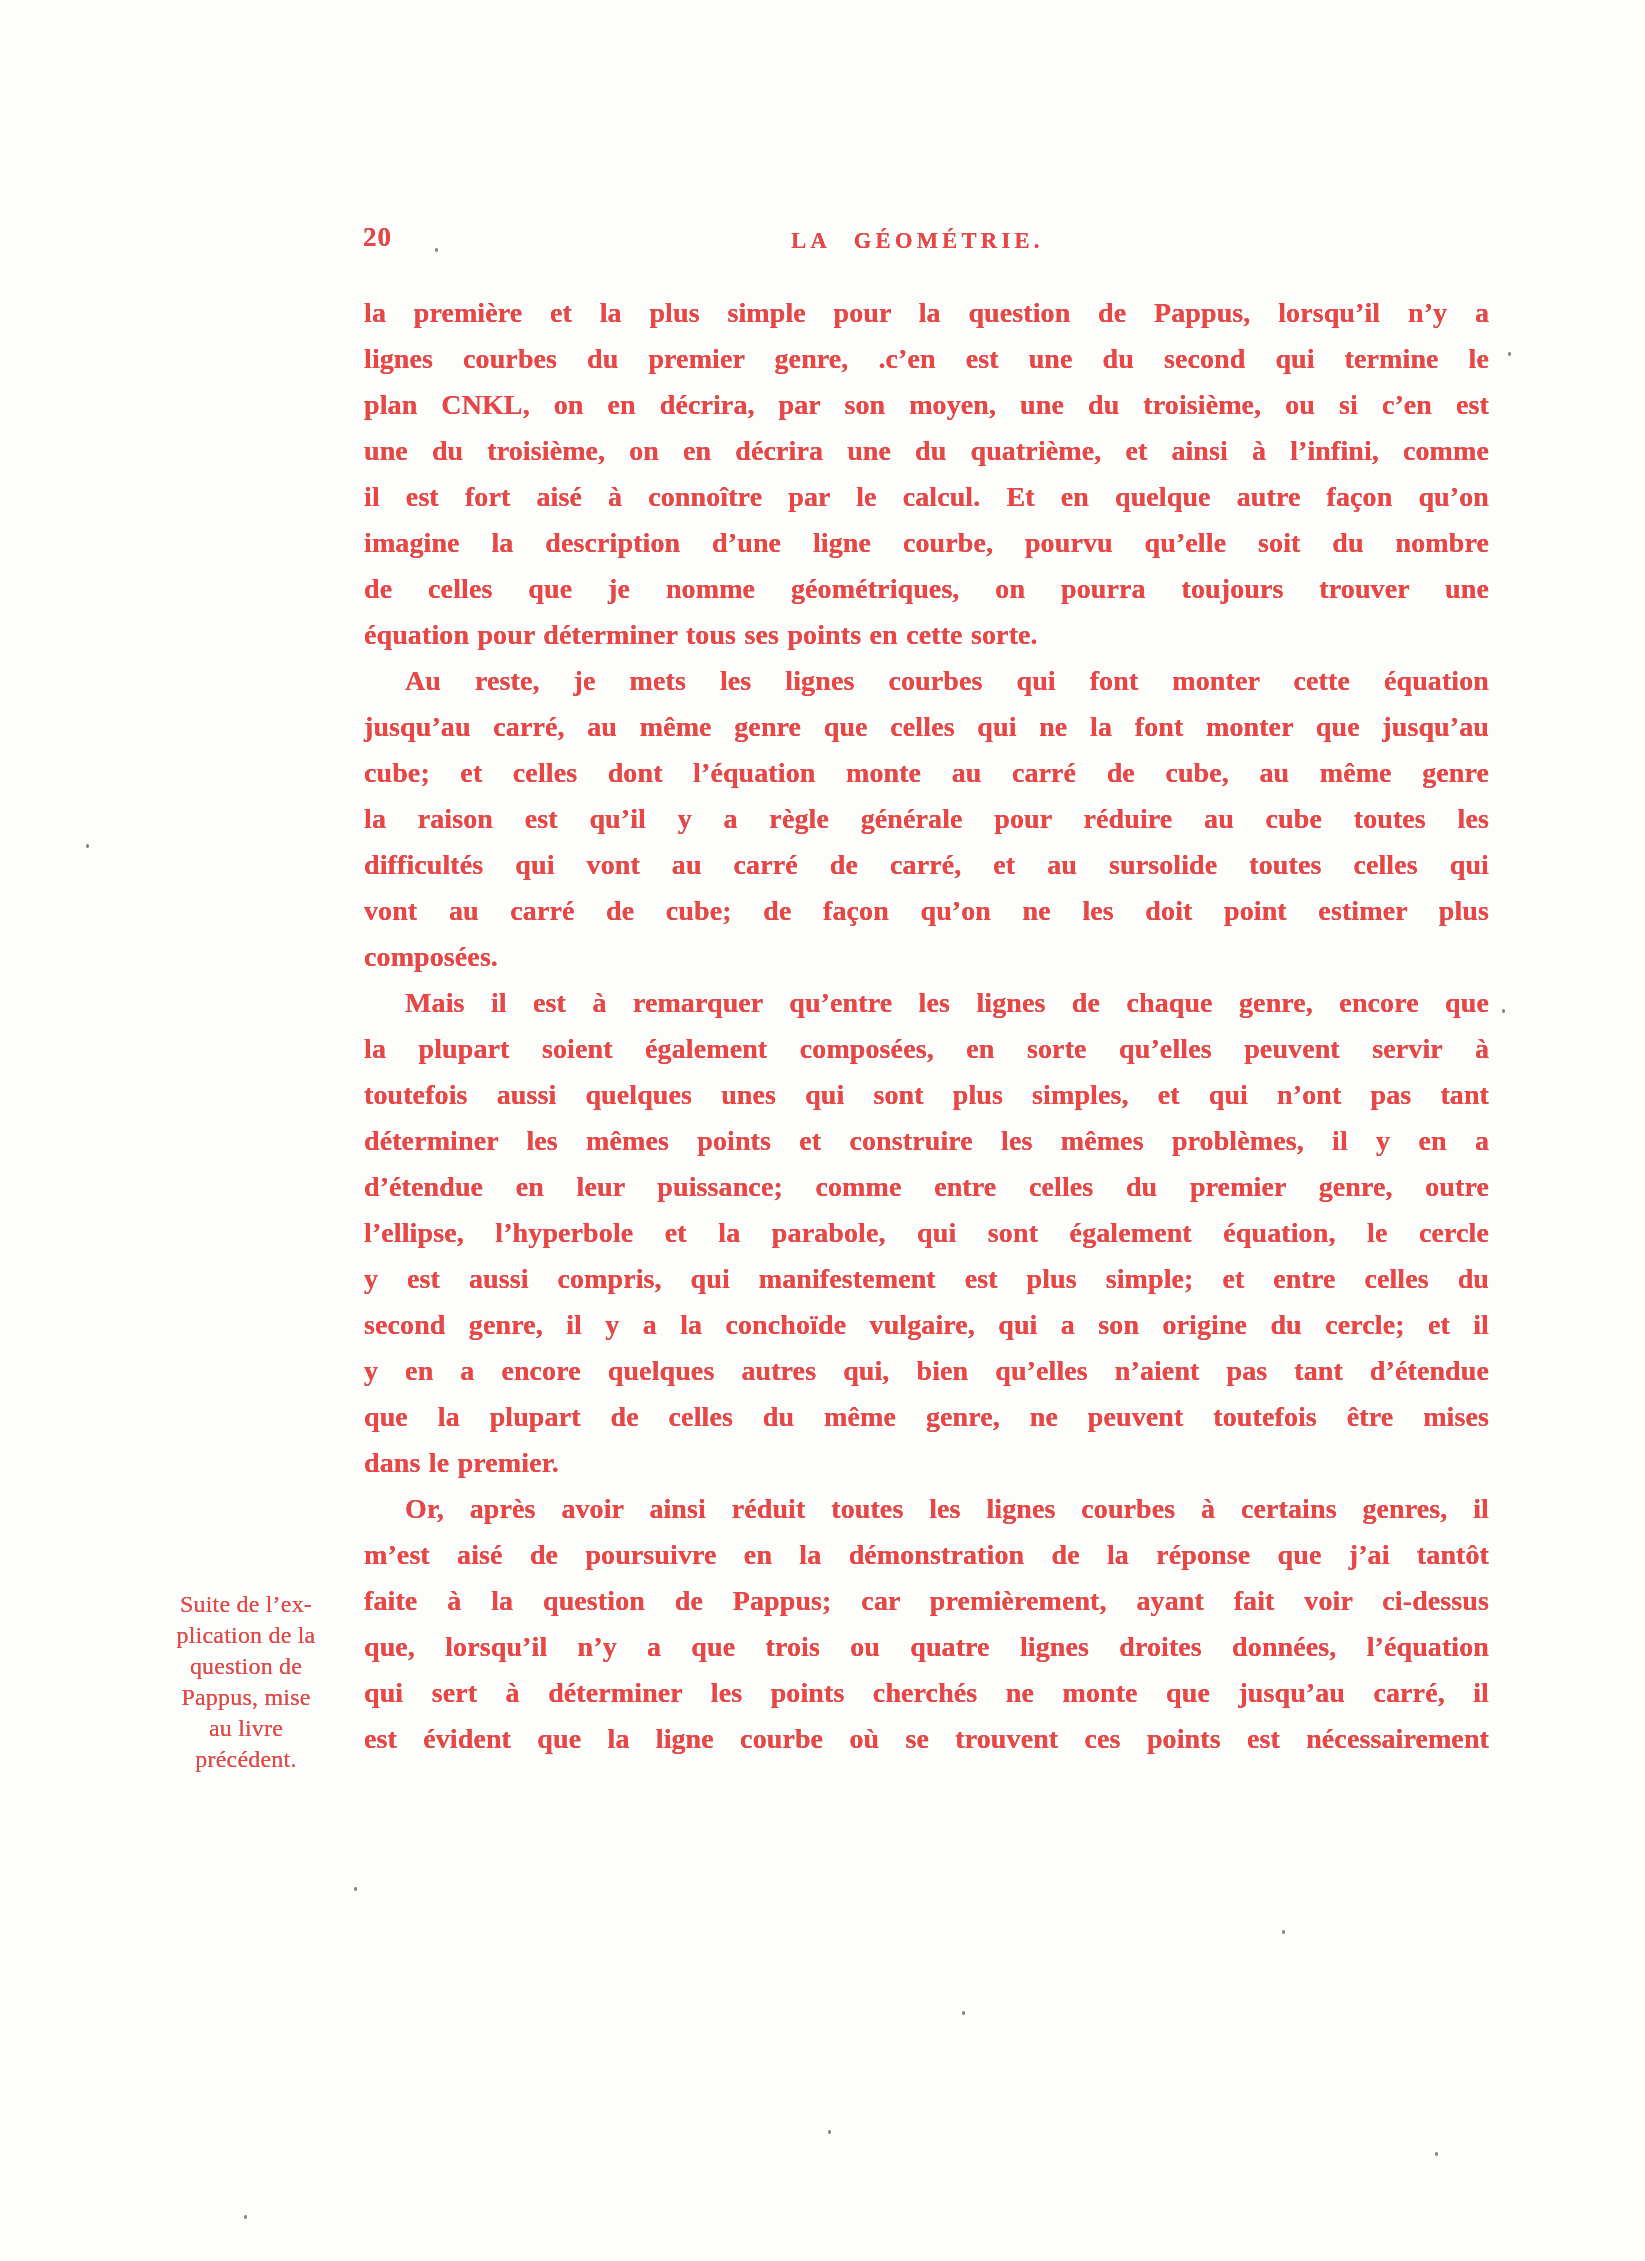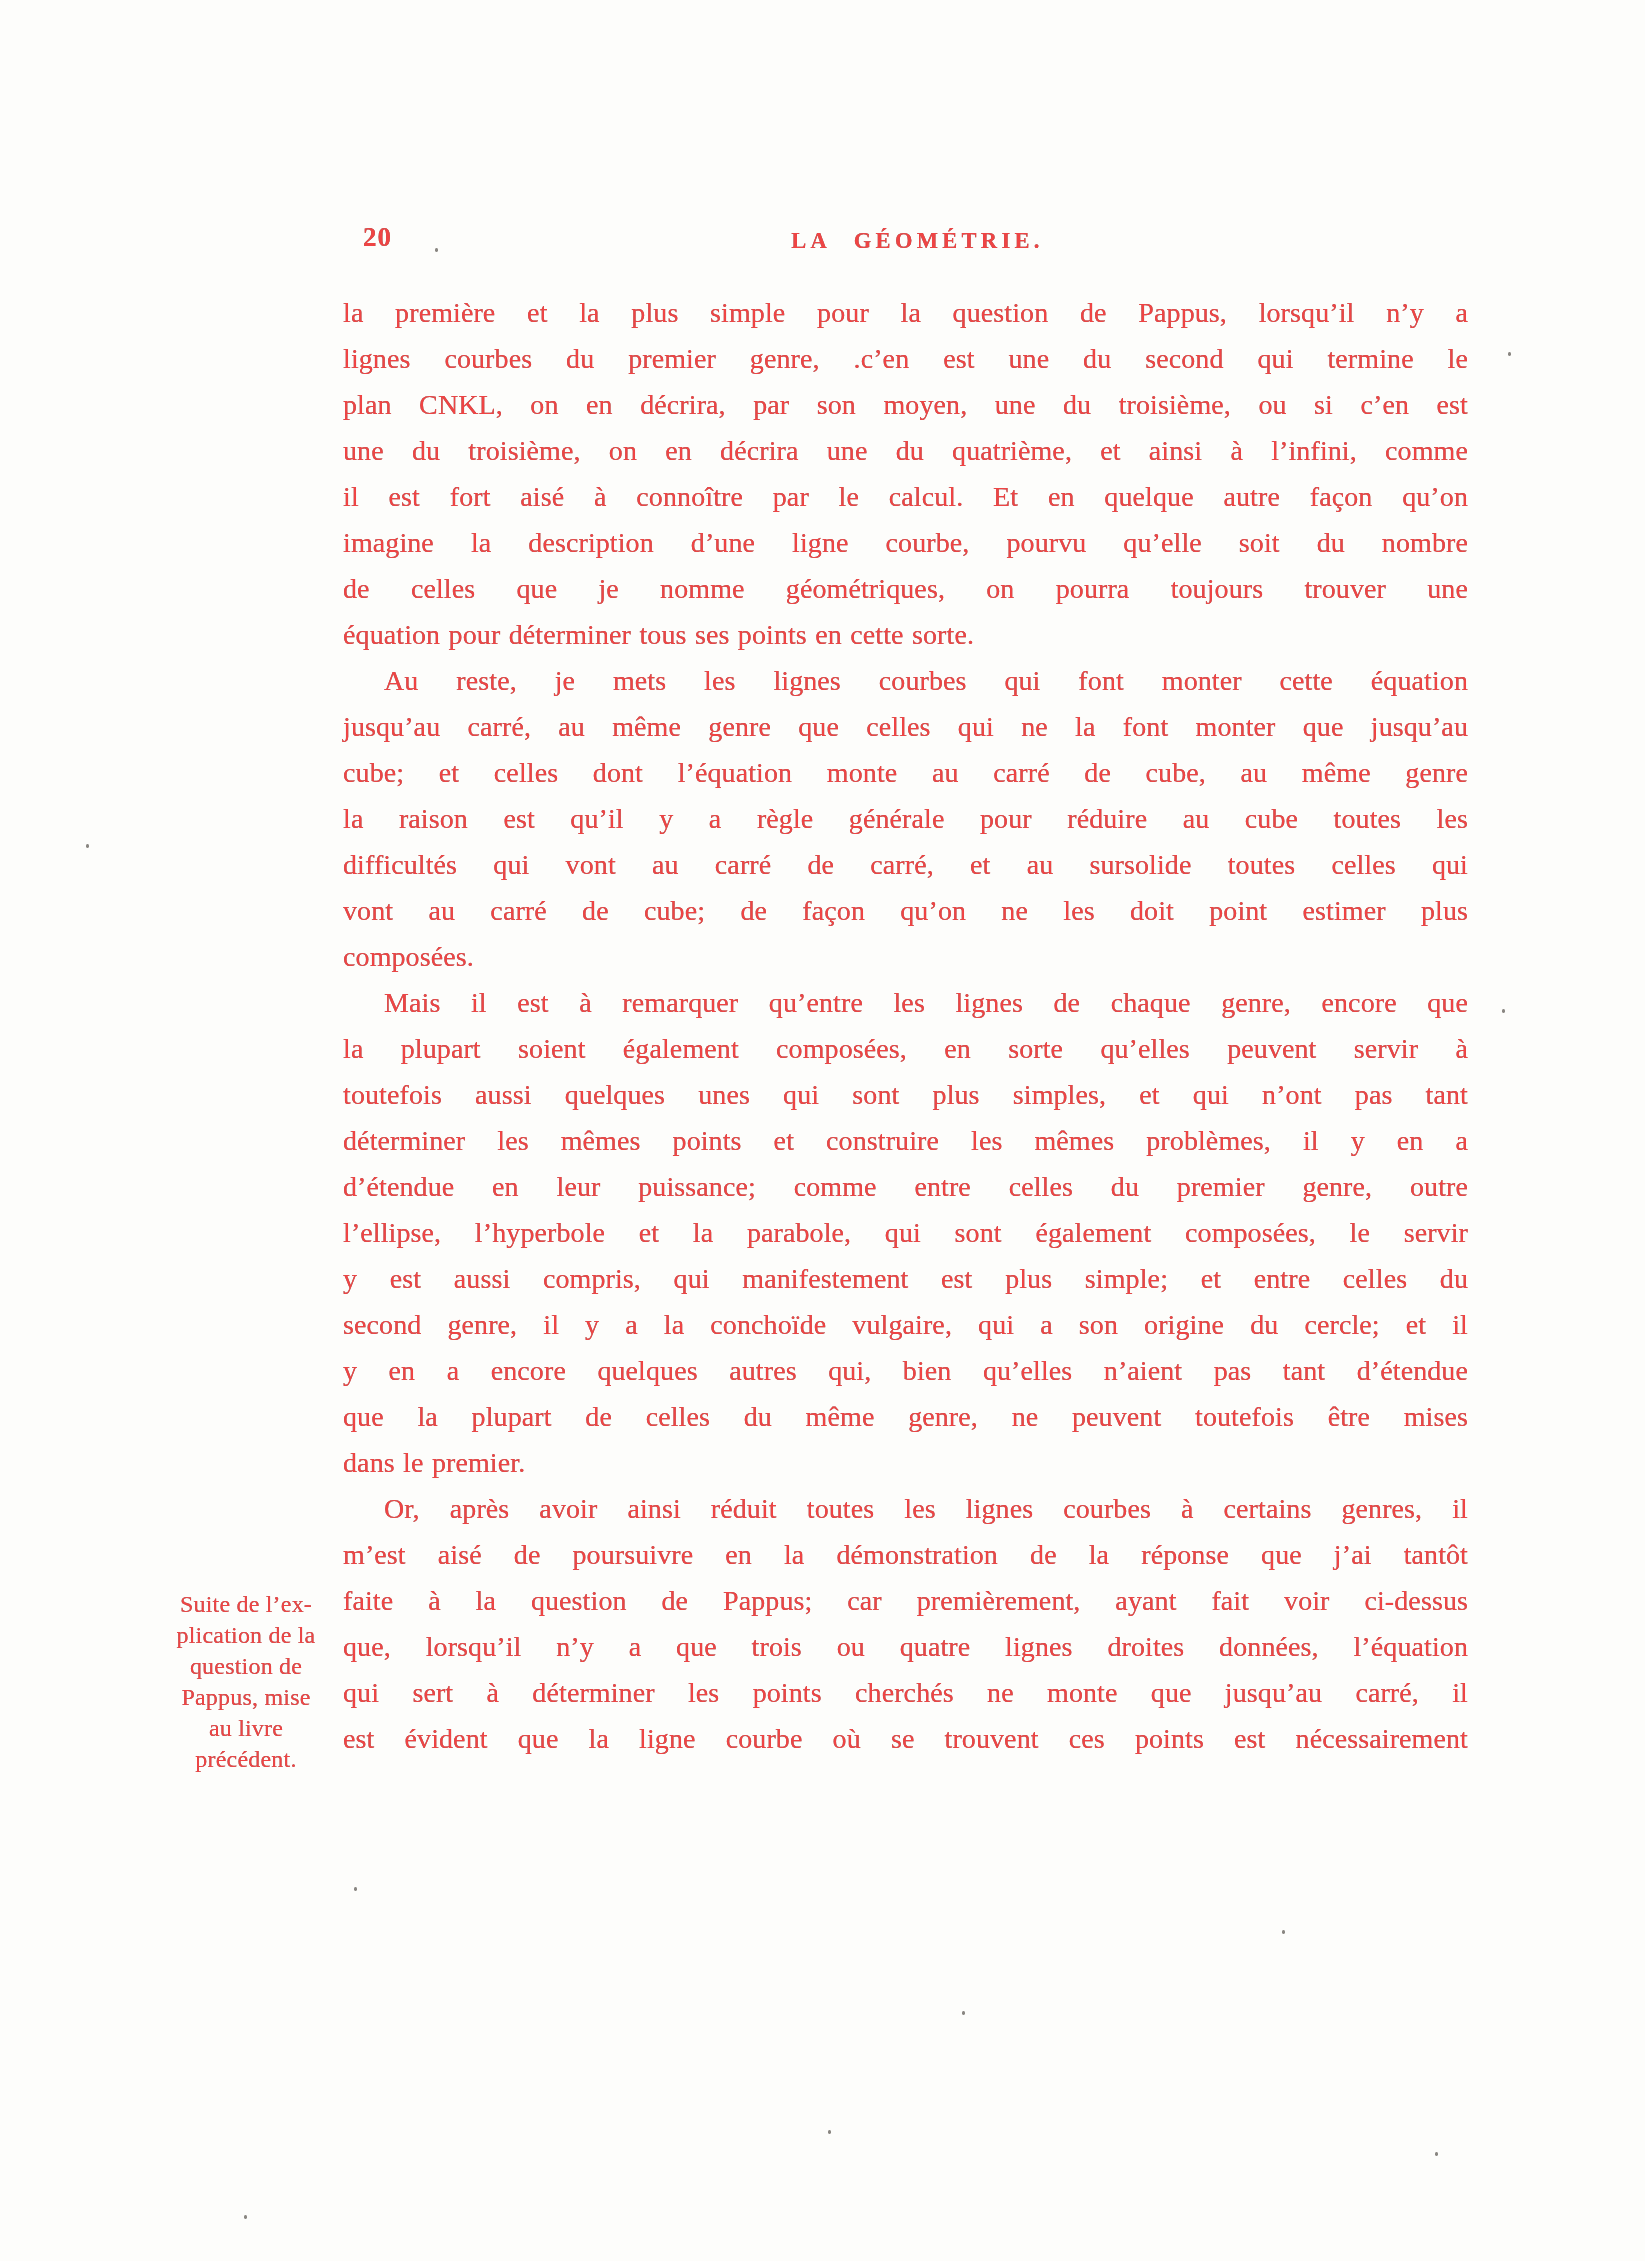--- a/index.html
+++ b/index.html
@@ -32,28 +32,29 @@
     width: 1125px;
     text-align: center;
     font-size: 22.5px;
     font-weight: bold;
     letter-spacing: 4.3px;
     word-spacing: 14px;
     text-shadow: 0 0 0.5px rgba(27,23,18,0.65);
   }
   .text-block {
     position: absolute;
-    left: 343px;
+    left: 364px;
     top: 290px;
     width: 1125px;
     font-size: 28px;
     line-height: 46px;
     letter-spacing: 0.1px;
     word-spacing: 1.3px;
     text-shadow: 0 0 0.5px rgba(27,23,18,0.6);
+    font-weight: bold;
   }
   .paragraph { margin: 0; }
   .line {
     text-align: justify;
     text-align-last: justify;
   }
   .line.endpara {
     text-align-last: left;
   }
   .line.indent {
@@ -116,21 +117,21 @@
         <div class="line">difficultés qui vont au carré de carré, et au sursolide toutes celles qui</div>
         <div class="line">vont au carré de cube; de façon qu’on ne les doit point estimer plus</div>
         <div class="line endpara">composées.</div>
       </div>
       <div class="paragraph">
         <div class="line indent">Mais il est à remarquer qu’entre les lignes de chaque genre, encore que</div>
         <div class="line">la plupart soient également composées, en sorte qu’elles peuvent servir à</div>
         <div class="line">toutefois aussi quelques unes qui sont plus simples, et qui n’ont pas tant</div>
         <div class="line">déterminer les mêmes points et construire les mêmes problèmes, il y en a</div>
         <div class="line">d’étendue en leur puissance; comme entre celles du premier genre, outre</div>
-        <div class="line">l’ellipse, l’hyperbole et la parabole, qui sont également composées, le servir</div>
+        <div class="line">l’ellipse, l’hyperbole et la parabole, qui sont également équation, le cercle</div>
         <div class="line">y est aussi compris, qui manifestement est plus simple; et entre celles du</div>
         <div class="line">second genre, il y a la conchoïde vulgaire, qui a son origine du cercle; et il</div>
         <div class="line">y en a encore quelques autres qui, bien qu’elles n’aient pas tant d’étendue</div>
         <div class="line">que la plupart de celles du même genre, ne peuvent toutefois être mises</div>
         <div class="line endpara">dans le premier.</div>
       </div>
       <div class="paragraph">
         <div class="line indent">Or, après avoir ainsi réduit toutes les lignes courbes à certains genres, il</div>
         <div class="line">m’est aisé de poursuivre en la démonstration de la réponse que j’ai tantôt</div>
         <div class="line">faite à la question de Pappus; car premièrement, ayant fait voir ci-dessus</div>

